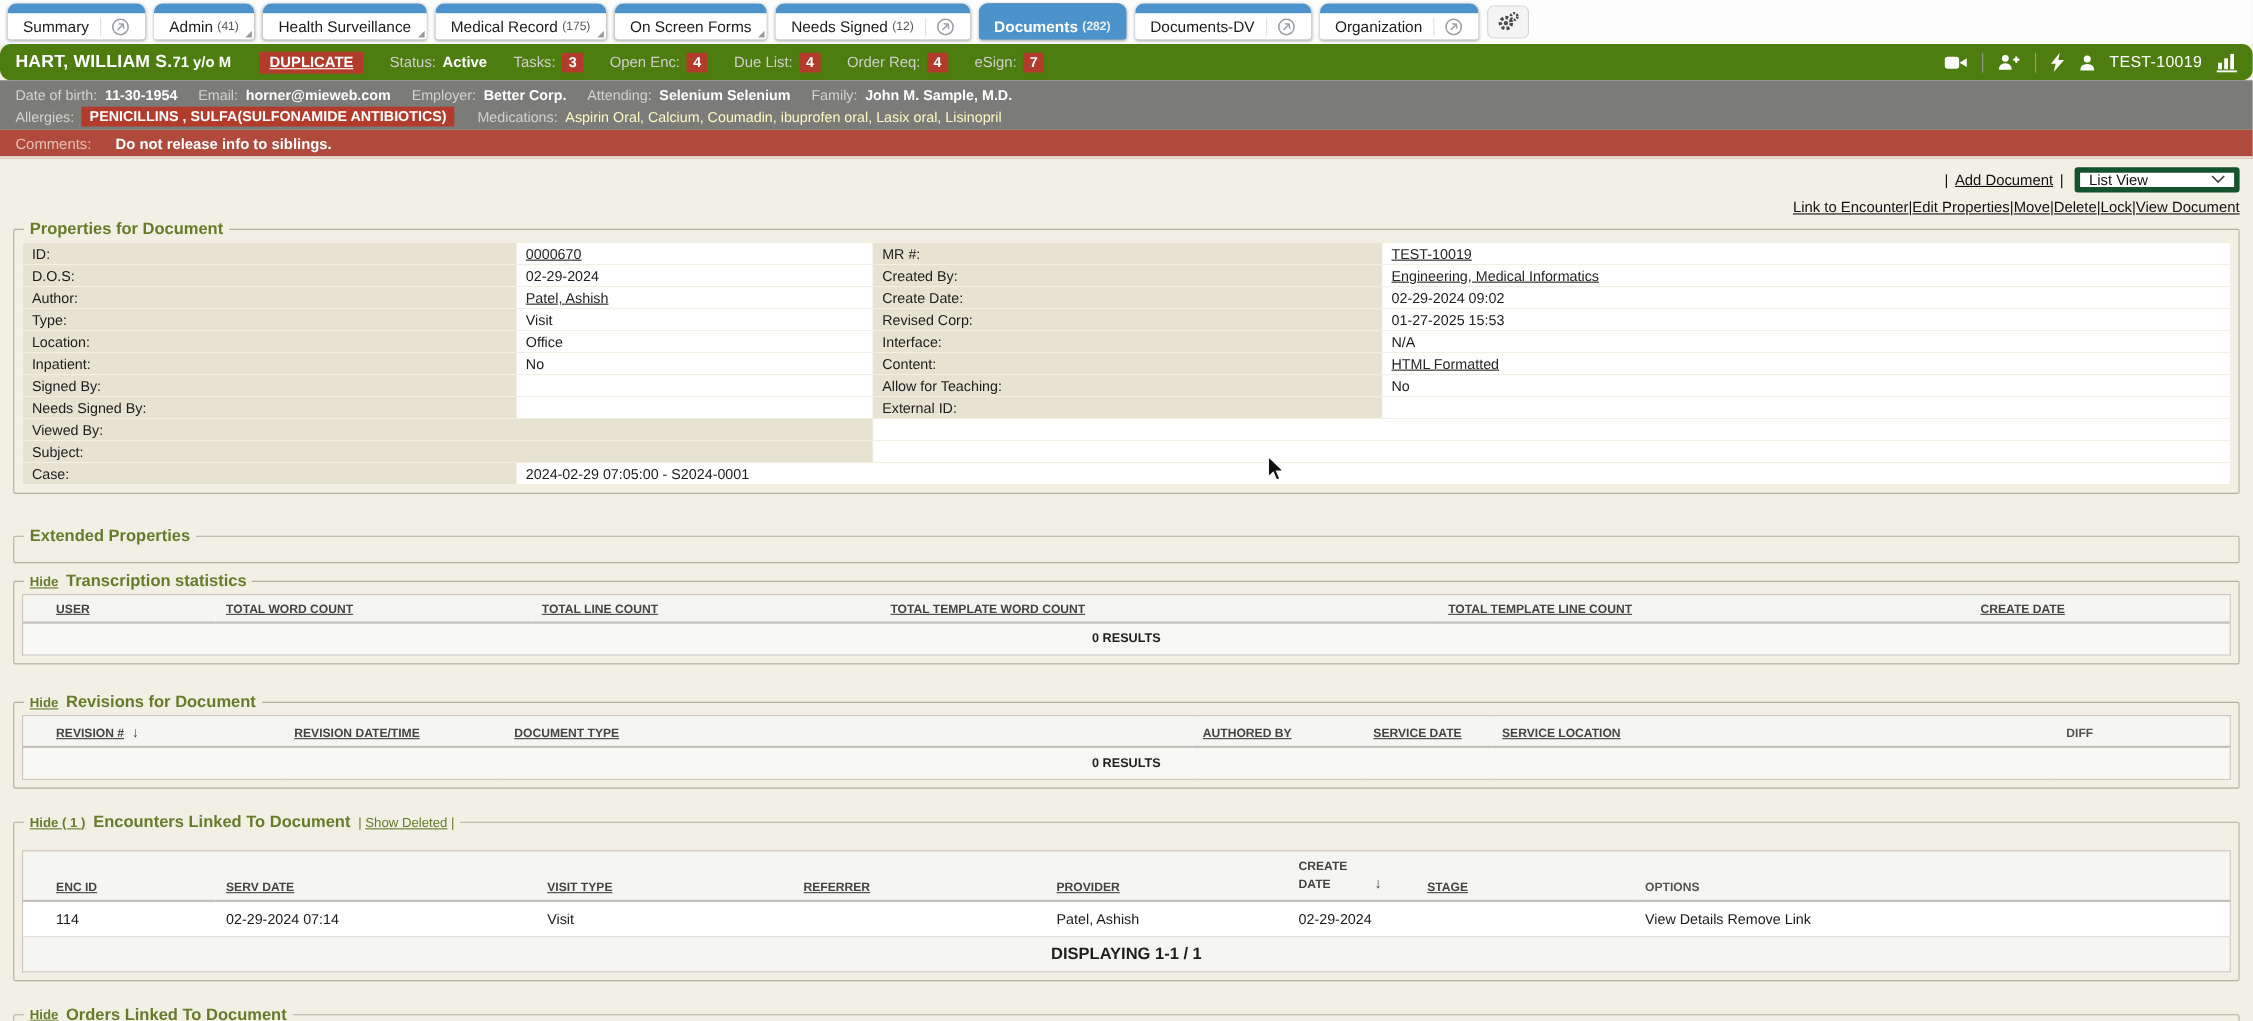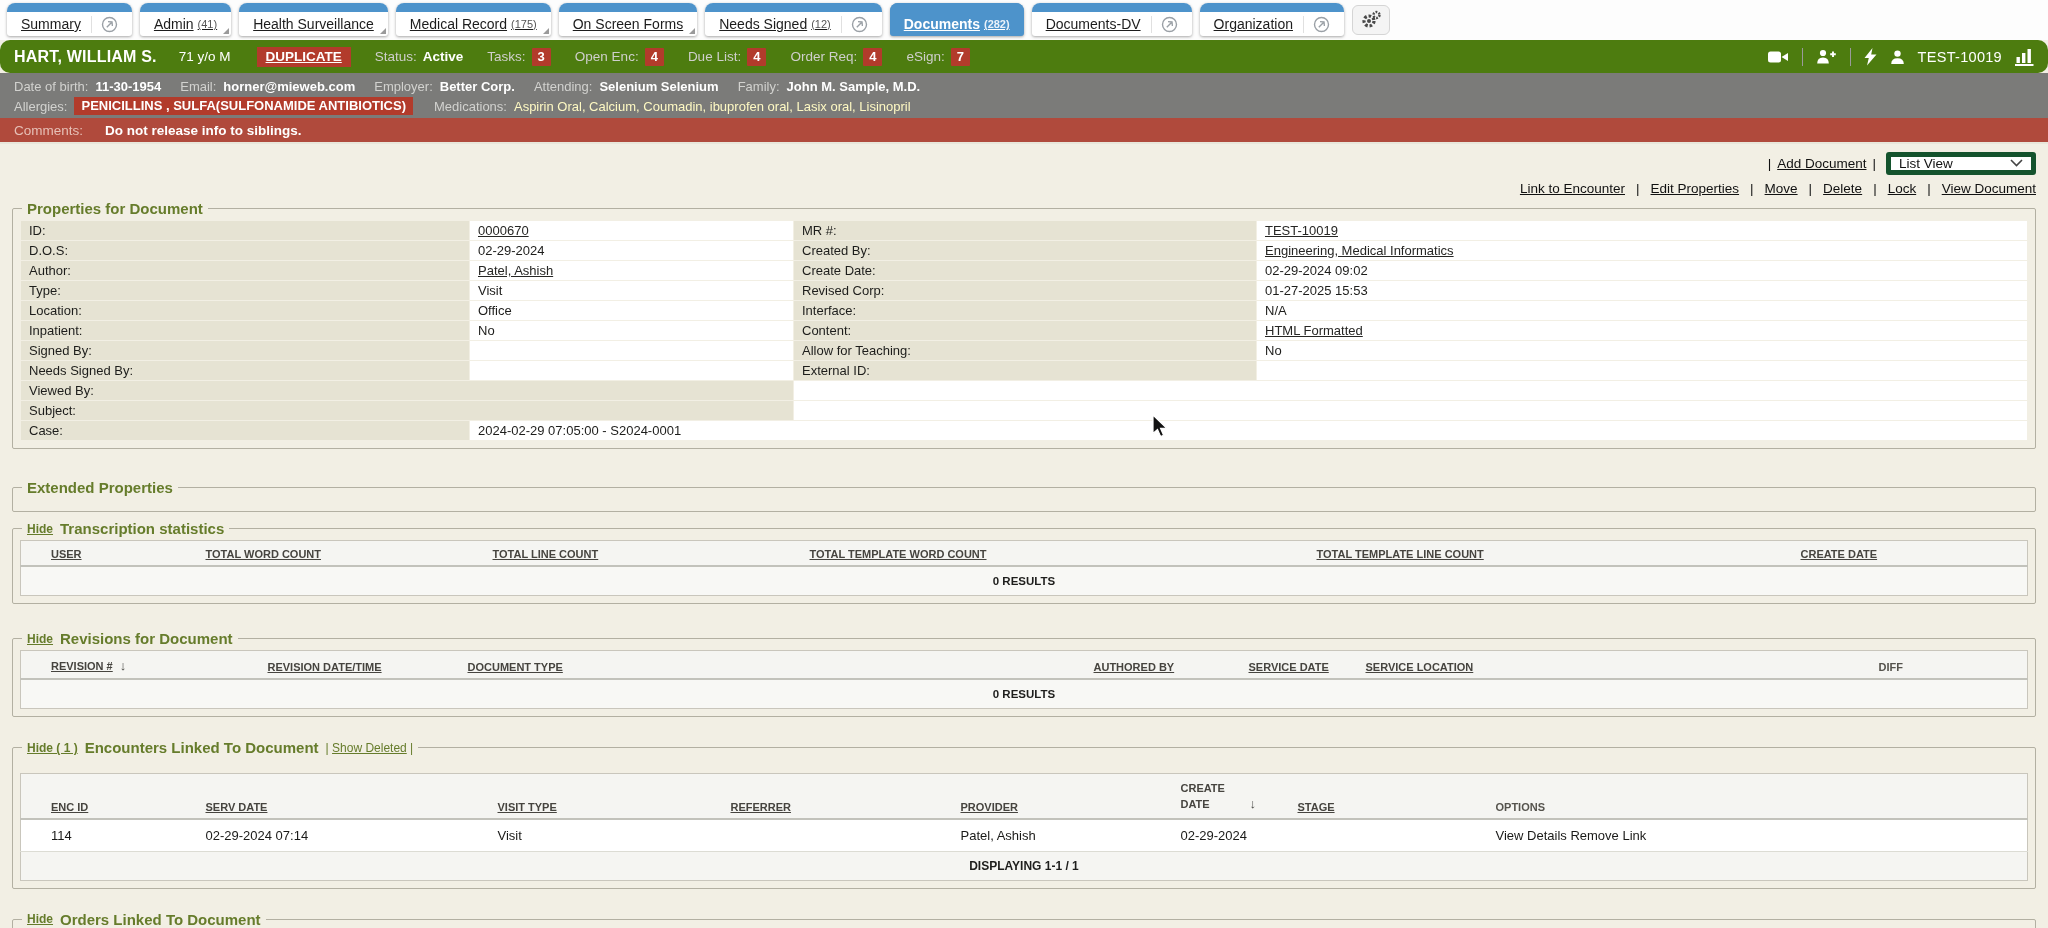--- a/index.html
+++ b/index.html
@@ -4,37 +4,37 @@
 <style>
   * { margin:0; padding:0; box-sizing:border-box; }
   html,body { width:2048px; height:928px; overflow:hidden; }
   body { font-family:"Liberation Sans", sans-serif; background:#f2efe4; position:relative; }
 
   
   .tabbar { height:40px; background:#fdfdfd; display:flex; align-items:flex-start;
             padding:3px 6px 0 7px; gap:8px; }
   .tab { position:relative; height:33px; background:#fff; border-radius:8px 8px 3px 3px;
          box-shadow:0 1px 3px rgba(0,0,0,.35); display:flex; align-items:center;
-         padding:9px 14px 0 14px; font-size:14px; color:#1c1c1c; cursor:pointer; overflow:hidden;text-decoration:underline; }
+         padding:9px 14px 0 14px; font-size:14px; color:#1c1c1c; cursor:pointer; overflow:hidden; }
   .tab::before { content:""; position:absolute; left:0; top:0; right:0; height:9px; background:#4d93cb; }
   .tab.active { background:#4d93cb; color:#fff; font-weight:bold; }
   .tab .tab-count { font-size:11px; margin-left:4px; color:#555; }
   .tab.active .tab-count { color:#eaf2fa; }
   .tab .fold { position:absolute; right:2px; bottom:2px; width:0; height:0;
                border-left:6px solid transparent; border-bottom:6px solid #9a9a9a; }
   .tab .tab-popout { margin-left:10px; padding-left:9px; border-left:1px solid #e0e0e0;
                      display:flex; align-items:center; }
   .gearchip { height:30px; margin-top:2px; background:#f4f4f4; border:1px solid #d5d5d5;
               border-radius:6px; display:flex; align-items:center; padding:0 8px; cursor:pointer; }
 
   
   .patientbar { height:33px; background:#4d7c0f; color:#fff; display:flex; align-items:center;
                 padding:0 14px; font-size:13.5px;border-radius:10px; }
   .pb-name { font-size:16px; font-weight:bold; letter-spacing:.2px; }
-  .pb-age { margin-left:22px; font-weight:normal; }
+  .pb-age { font-weight:bold; }
   .pb-flag { margin-left:26px; background:#b23b2b; color:#fff; font-weight:bold;
              text-decoration:underline; padding:2px 9px 3px; font-size:13.5px; cursor:pointer; }
   .pb-item { margin-left:24px; display:flex; align-items:center; gap:6px; }
   .pb-label { color:#cfcfcc; }
   .pb-val { font-weight:bold; }
   .pb-badge { background:#b23b2b; color:#fff; font-weight:bold; padding:1px 6px 2px;
               border-radius:1px; font-size:13px; cursor:pointer; }
   .pb-right { margin-left:auto; display:flex; align-items:center; gap:13px; }
   .pb-divider { width:1px; height:18px; background:#9a9a9a; }
   .pb-chart-id { font-size:14.5px; letter-spacing:.3px; }
@@ -53,21 +53,21 @@
   .commentsbar { height:26px; background:#b04a3c; color:#fff; display:flex; align-items:center;
                  padding:0 14px; font-size:13.5px; border-bottom:2px solid #e8e6da; }
   .comments-label { color:#e6c0b7; margin-right:22px; }
   .comments-text { font-weight:bold; }
 
   
   .content { padding:6px 12px 0; }
   .actions-row { text-align:right; font-size:13.5px; color:#111; height:26px;
                  display:flex; justify-content:flex-end; align-items:center; gap:6px; }
   .links-row { text-align:right; font-size:13.5px; color:#111; height:24px;
-               display:flex; justify-content:flex-end; align-items:center; gap:11px; }
+               display:flex; justify-content:flex-end; align-items:center; gap:0; }
   a.plain-link { color:#111; text-decoration:underline; cursor:pointer;text-align:right; }
   .pipe { color:#111; }
   .viewselect { width:150px; height:23px; border:5px solid #14532d; background:#fff;
                 border-radius:3px; display:inline-flex; align-items:center; justify-content:space-between;
                 padding:0 8px; font-size:13.5px; cursor:pointer; margin-left:4px; }
 
   fieldset { border:1px solid #b3b0a2; border-radius:2px; padding:3px 7px 7px; }
   legend { color:#667c2b; font-size:15px; font-weight:bold; padding:0 5px; margin-left:2px;
            display:flex; align-items:center; gap:7px; }
   .hide-link { color:#667c2b; font-size:12px; font-weight:bold; text-decoration:underline; cursor:pointer; }
@@ -88,21 +88,21 @@
                border:1px solid #c9c6bc; table-layout:fixed; }
   table.data th { background:#f5f5f2; border-bottom:2px solid #c2c2bb; font-size:11px;
                   color:#46443f; font-weight:bold; text-align:left; padding:7px 10px 5px;
                   vertical-align:bottom; white-space:nowrap; }
   table.data th.sortable { text-decoration:underline; cursor:pointer; }
   table.data th.plain { color:#55534d; }
   table.data td.emptyrow { text-align:center; font-size:11.5px; font-weight:bold; color:#1e1e1c;
                            background:#f8f8f5; padding:8px 0; }
   table.data td.datacell { background:#fff; font-size:13px; color:#1a1a18; padding:8px 10px;
                            border-bottom:1px solid #dcdcd4; white-space:nowrap; }
-  table.data td.footerrow { text-align:center; font-size:12px; font-weight:bold; color:#1e1e1c;
+  table.data td.footerrow { text-align:center; font-size:15px; font-weight:bold; color:#1e1e1c;
                             background:#f5f5f2; padding:7px 0; }
   .firstcol { padding-left:30px !important; }
   .sort-arrow { font-size:13px; font-weight:bold; color:#4a4a46; margin-left:7px; text-decoration:none; display:inline-block; }
   .th2 { white-space:normal !important; width:62px; display:inline-block; line-height:1.45; }
   .opt-link { cursor:pointer; }
 
   .cursor { position:absolute; left:1152px; top:414px; z-index:50; }
 </style>
 </head>
 <body>

